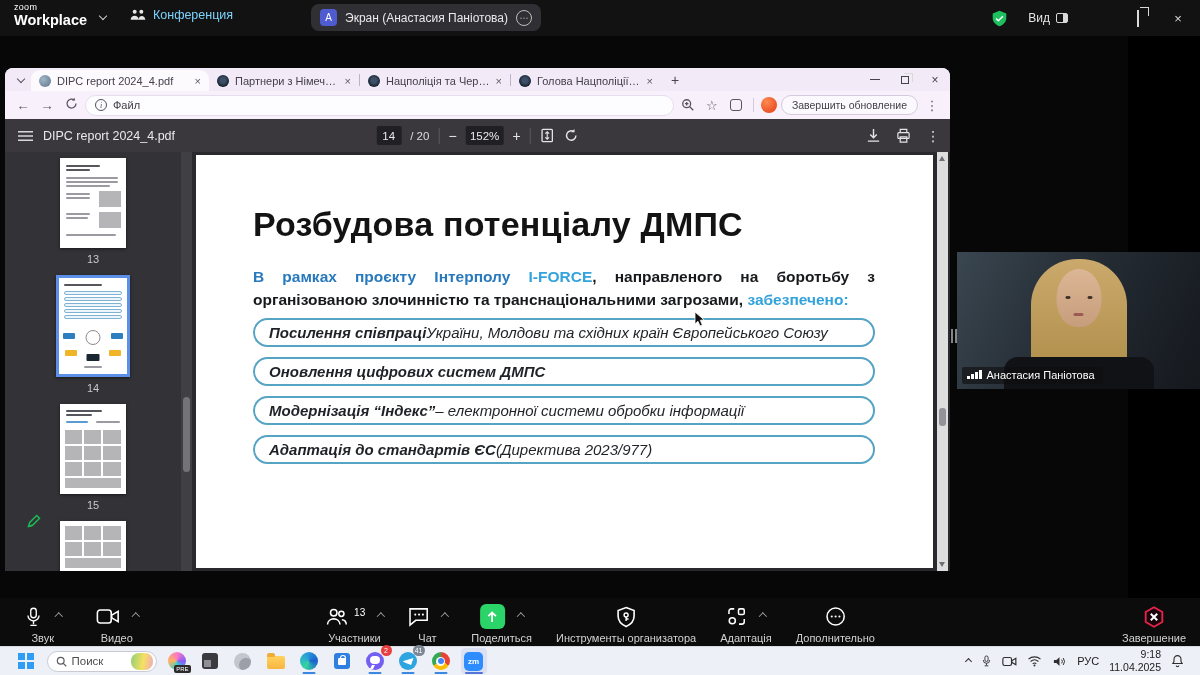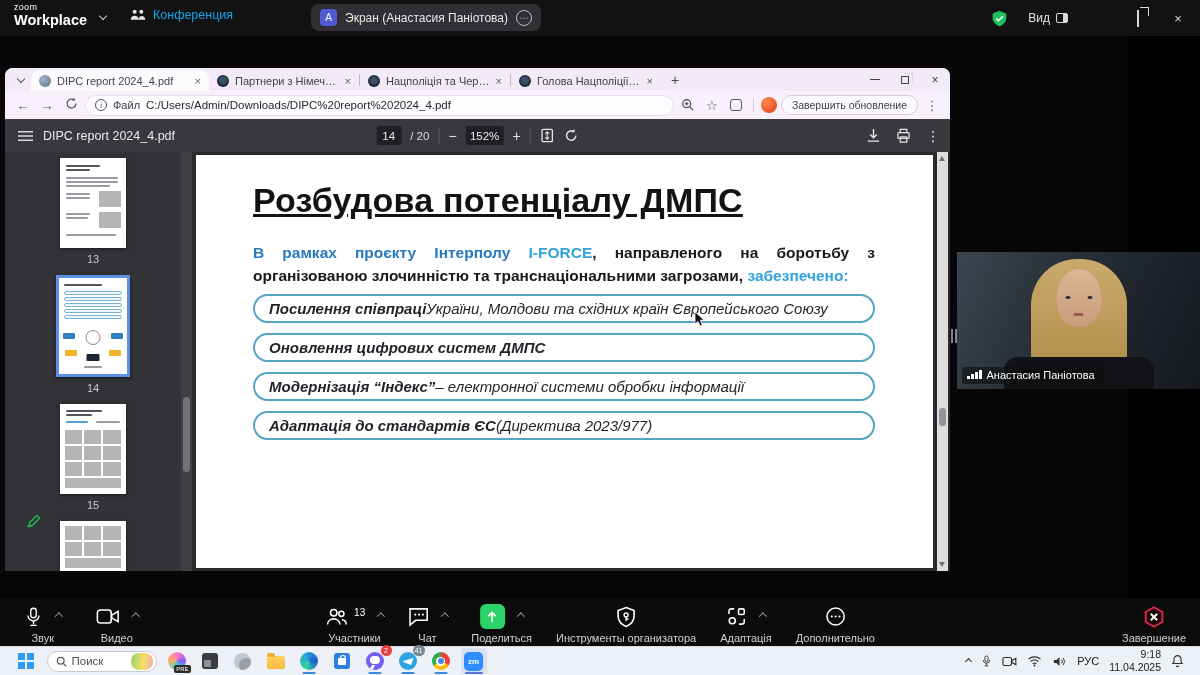--- a/index.html
+++ b/index.html
@@ -9,21 +9,21 @@
 
   
   .topbar { position:absolute; left:0; top:0; width:1200px; height:36px; background:#121212; }
   .brand { position:absolute; left:14px; top:3px; color:#fff; line-height:1; }
   .brand .b-small { font-size:9px; letter-spacing:.3px; }
   .brand .b-big { font-size:14.5px; font-weight:bold; margin-top:1px; }
   .chev { display:inline-block; width:6px; height:6px; border-right:1.6px solid #cfcfcf; border-bottom:1.6px solid #cfcfcf; }
   .chev.down { transform:rotate(45deg); }
   .chev.up { transform:rotate(-135deg); }
   .topbar .brand-chev { position:absolute; left:100px; top:13px; }
-  .conf { position:absolute; left:130px; top:8px; display:flex; align-items:center; gap:7px; color:#0ea5e9; font-size:12.5px; }
+  .conf { position:absolute; left:130px; top:8px; display:flex; align-items:center; gap:7px; color:#7dd3fc; font-size:12.5px; }
   .screen-tab { position:absolute; left:311px; top:4px; height:27px; border-radius:8px; background:#303034; display:flex; align-items:center; gap:8px; padding:0 9px; }
   .st-avatar { width:17px; height:17px; border-radius:4px; background:#4f5bd0; color:#fff; font-size:10px; display:flex; align-items:center; justify-content:center; }
   .st-label { color:#e9e9e9; font-size:12px; }
   .st-more { width:16px; height:16px; border:1.2px solid #bdbdbd; border-radius:50%; color:#d6d6d6; font-size:9px; display:flex; align-items:center; justify-content:center; }
   .top-right { position:absolute; right:12px; top:0; height:36px; display:flex; align-items:center; gap:20px; }
   .view-group { display:flex; align-items:center; gap:6px; color:#e3e3e3; font-size:12px; }
   .view-ic { width:12px; height:10px; border:1.3px solid #d9d9d9; border-radius:2px; position:relative; }
   .view-ic::after { content:""; position:absolute; right:0; top:0; width:4px; height:100%; background:#d9d9d9; }
   .wc-glyph { color:#d9d9d9; font-size:13px; width:20px; text-align:center; }
   .min-bar { width:10px; height:1.6px; background:#d9d9d9; }
@@ -79,21 +79,21 @@
   .tline { position:absolute; background:#9a9aa0; height:2px; border-radius:1px; }
   .tline.dark { background:#55555c; }
   .tphoto { position:absolute; background:#b5b5b8; }
   .tbar-blue { position:absolute; left:5px; right:5px; height:4px; border:1px solid #7fb3d4; border-radius:2px; background:#eef6fb; }
   .tbox { position:absolute; border-radius:1px; }
   .thumb-scroll { width:11px; background:#3f3f44; position:relative; flex:none; }
   .thumb-scroll .sthumb { position:absolute; left:2px; top:245px; width:7px; height:75px; background:#737378; border-radius:4px; }
 
   .page-area { flex:1; position:relative; background:#2a2a2e; }
   .slide { position:absolute; left:4px; top:3px; width:737px; height:413px; background:#fff; padding:0 58px 0 57px; }
-  .slide h1 { padding-top:26px; font-size:34px; font-weight:bold; color:#131313; letter-spacing:.2px;text-decoration:underline; }
+  .slide h1 { padding-top:50px; font-size:34px; font-weight:bold; color:#131313; letter-spacing:.2px; }
   .intro { margin-top:21px; font-size:15.5px; font-weight:bold; line-height:1.5; text-align:justify; color:#17191c; }
   .c-blue { color:#2879bd; } .c-cyan { color:#33a3dc; }
   .pills { margin-top:6px;font-style:italic; }
   .pill { height:29px; border:2px solid #55a4c4; border-radius:16px; display:flex; align-items:center; padding:0 14px; margin-bottom:10px; font-size:15px; color:#1f2226; white-space:nowrap; overflow:hidden; }
   .pill .pb { font-weight:bold; }
   .main-scroll { position:absolute; right:2px; top:0; width:11px; height:419px; background:#dededf; }
   .main-scroll .tri { position:absolute; left:2px; width:0; height:0; border-left:3.5px solid transparent; border-right:3.5px solid transparent; }
   .tri.up { top:4px; border-bottom:5px solid #6f6f74; }
   .tri.dn { bottom:4px; border-top:5px solid #6f6f74; }
   .main-scroll .sthumb { position:absolute; left:2px; top:256px; width:7px; height:18px; background:#93939a; border-radius:3px; }
@@ -249,21 +249,20 @@
     <div class="addrbar">
       <span class="nav-g">←</span>
       <span class="nav-g">→</span>
       <span class="nav-g"><svg class="reload-svg" viewBox="0 0 16 16">
             <path d="M13.5 8a5.5 5.5 0 1 1-1.8-4" fill="none" stroke="#59545f" stroke-width="1.6"></path>
             <path d="M12 .8v3.6H8.4z" fill="#59545f"></path>
           </svg></span>
       <div class="urlpill">
         <span class="info-ic">i</span>
         <span class="file-chip">Файл</span>
-        <span class="url-text">C:/Users/Admin/Downloads/DIPC%20report%202024_4.pdf</span>
       </div>
       <span class="addr-ic">
           <svg width="14" height="14" viewBox="0 0 16 16">
             <circle cx="6.5" cy="6.5" r="4.5" fill="none" stroke="#59545f" stroke-width="1.5"></circle>
             <path d="M10 10l4 4M4.5 6.5h4M6.5 4.5v4" stroke="#59545f" stroke-width="1.5"></path>
           </svg>
         </span>
       <span class="addr-ic">☆</span>
       <span class="addr-ic">
           <span class="ext-ic"></span>

